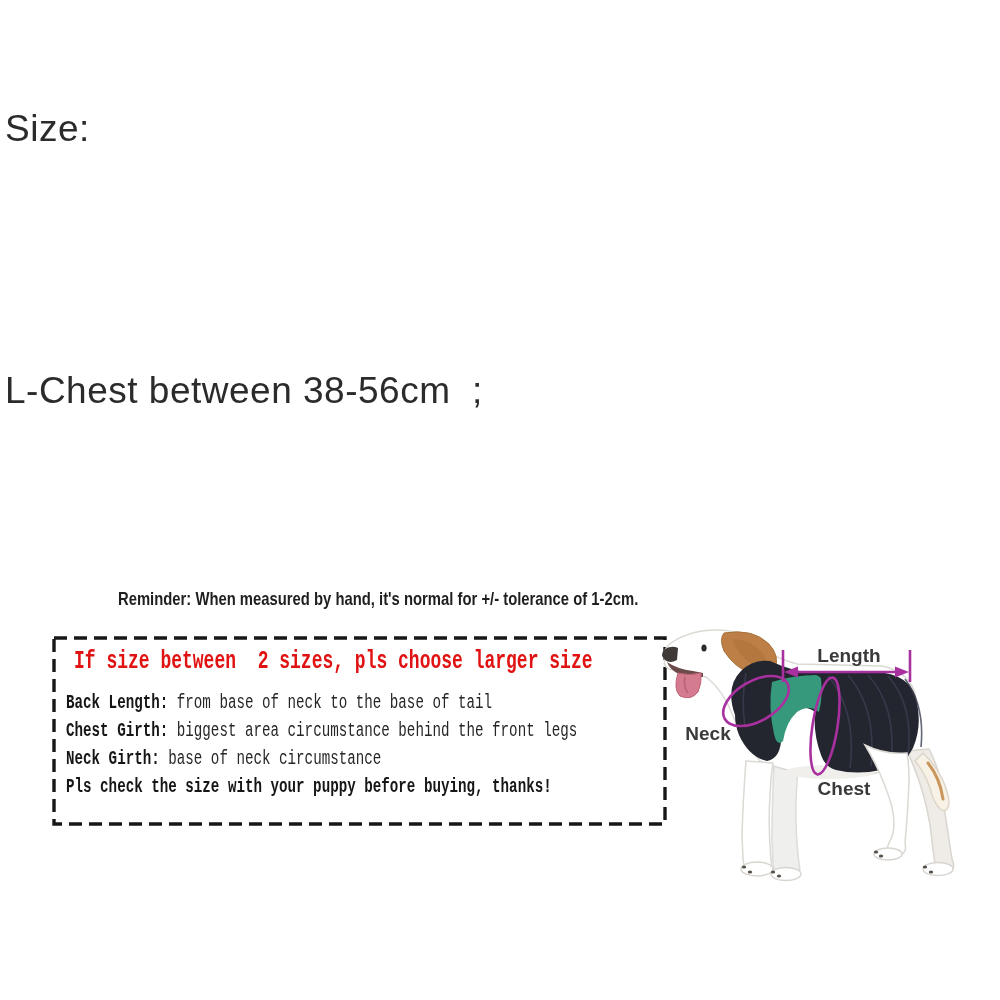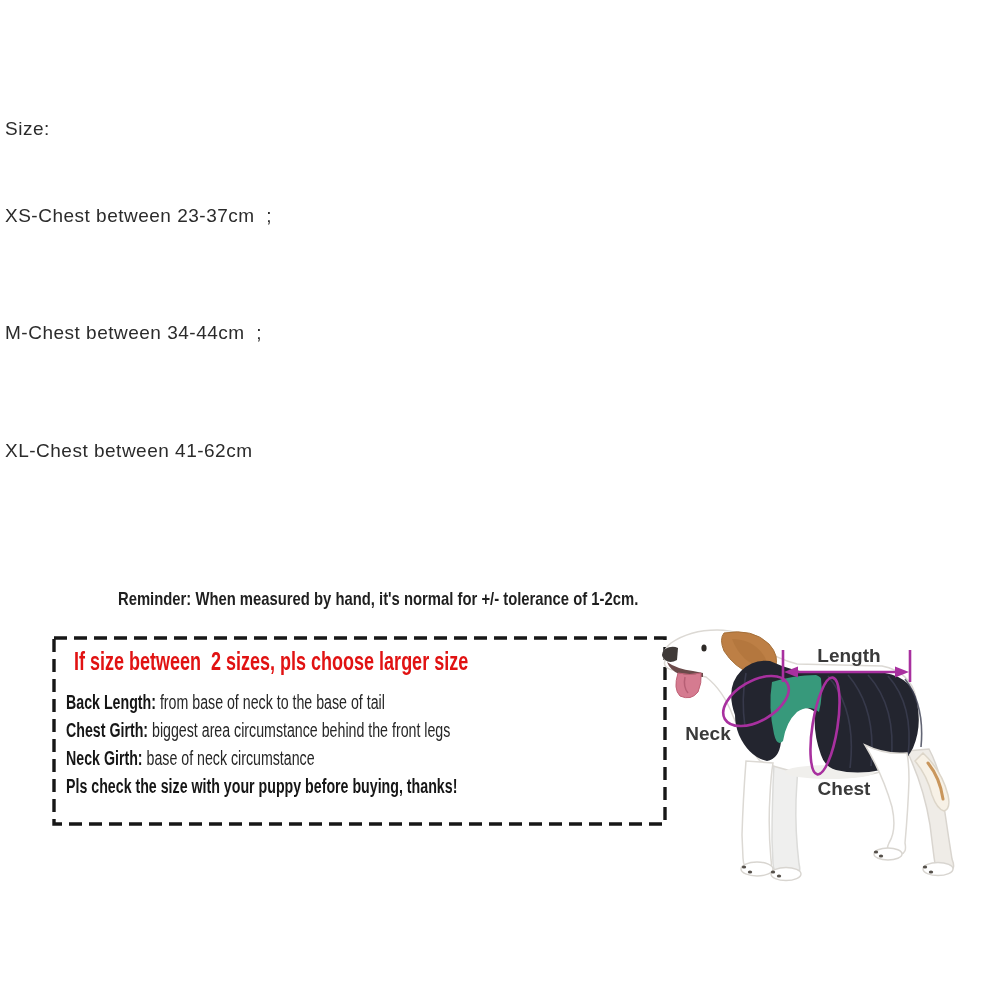--- a/index.html
+++ b/index.html
@@ -1,41 +1,39 @@
 <!DOCTYPE html>
 <html><head>
 <meta charset="utf-8">
 <style>
   html,body{margin:0;padding:0;background:#ffffff;}
   .page{position:relative;width:1000px;height:1000px;background:#ffffff;overflow:hidden;
         font-family:"Liberation Sans","DejaVu Sans",sans-serif;}
-  .comic{position:absolute;left:5px;color:#2b2b2b;font-size:19px;letter-spacing:0.5px;
+  .comic{position:absolute;left:5px;color:#2b2b2b;font-size:37px;letter-spacing:0.5px;
          white-space:pre;line-height:34px;}
   .reminder{position:absolute;left:118px;top:588px;font-size:19px;font-weight:bold;color:#1f1f1f;
             white-space:pre;transform:scaleX(0.78);transform-origin:0 0;}
-  .info-box{position:absolute;left:52px;top:636px;width:615px;height:190px;}
+  .info-box{position:absolute;left:52px;top:636px;width:615px;height:190px;font-family:Liberation Mono, monospace;}
   .box-border{position:absolute;left:0;top:0;}
   .box-title{position:absolute;left:22px;top:11px;font-size:25px;font-weight:bold;color:#e11212;
              white-space:pre;transform:scaleX(0.72);transform-origin:0 0;}
   .box-line{position:absolute;left:14px;font-size:20px;color:#262626;white-space:pre;
             transform:scaleX(0.71);transform-origin:0 0;}
   .box-line .term{font-weight:bold;color:#161616;}
   .box-line.bold{font-weight:bold;color:#161616;}
   .dog-wrap{position:absolute;left:645px;top:615px;width:330px;height:290px;}
   .dog-label{font-family:"Liberation Sans","DejaVu Sans",sans-serif;font-weight:bold;font-size:19px;}
 </style>
 </head>
 <body>
 
 <div class="page">
 
   <div class="comic" style="top:112px">Size:</div>
-  <div class="comic" style="top:199px">XS-Chest between 23-37cm  ;</div>
-  <div class="comic" style="top:316px">M-Chest between 34-44cm  ;</div>
-  <div class="comic" style="top:434px">XL-Chest between 41-62cm</div>
+  <div class="comic" style="top:374px">L-Chest between 38-56cm  ;</div>
 
   <div class="reminder">Reminder: When measured by hand, it's normal for +/- tolerance of 1-2cm.</div>
 
   <div class="info-box">
     <svg class="box-border" width="615" height="190">
       <rect x="2" y="2" width="611" height="186" fill="none" stroke="#171717" stroke-width="3.4" stroke-dasharray="13 7"></rect>
     </svg>
     <div class="box-title">If size between  2 sizes, pls choose larger size</div>
     <div class="box-line" style="top:55px"><span class="term">Back Length:</span><span> from base of neck to the base of tail</span></div>
     <div class="box-line" style="top:83px"><span class="term">Chest Girth:</span><span> biggest area circumstance behind the front legs</span></div>

